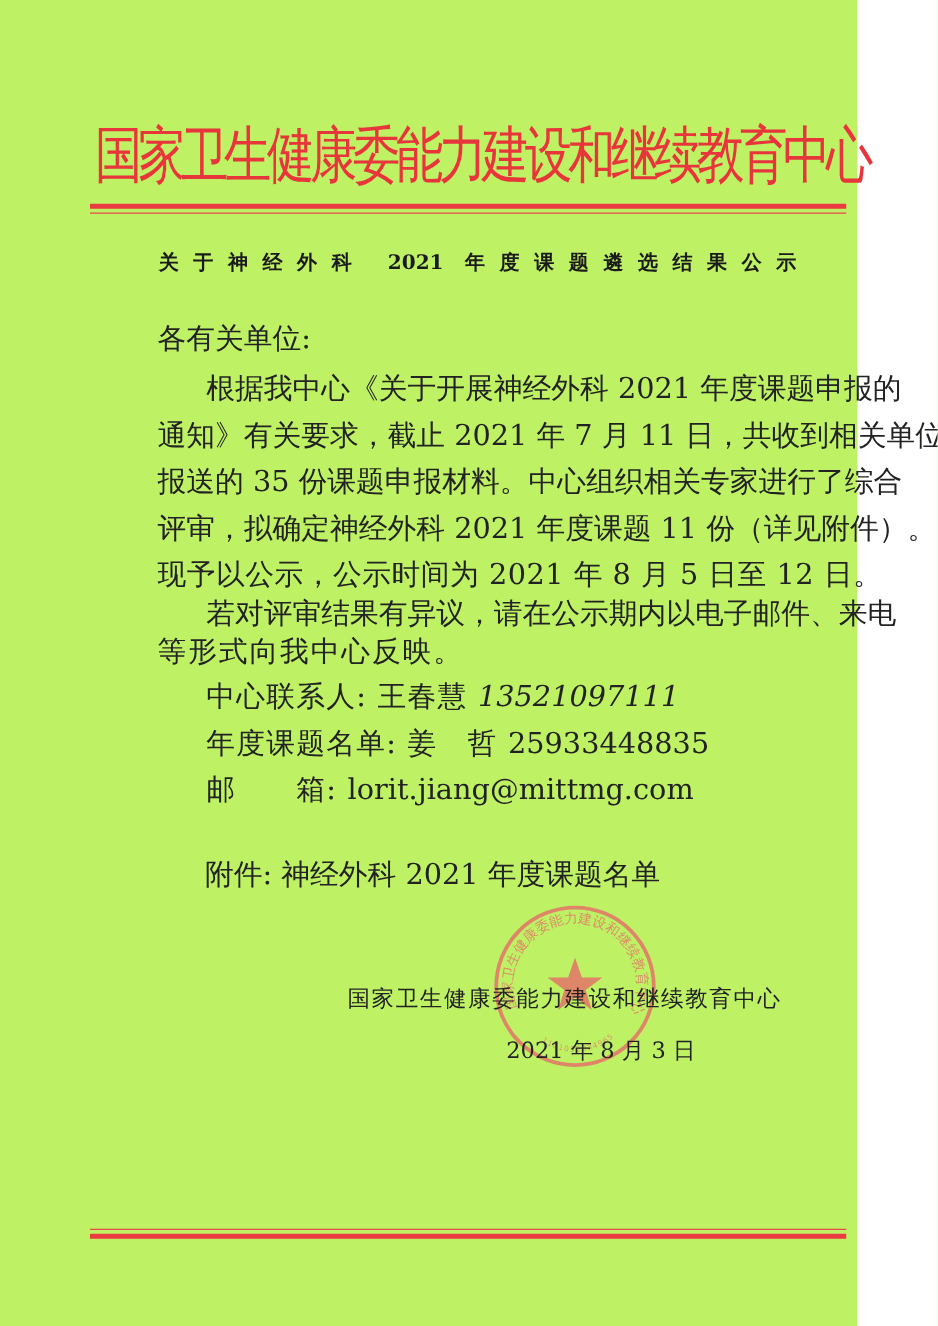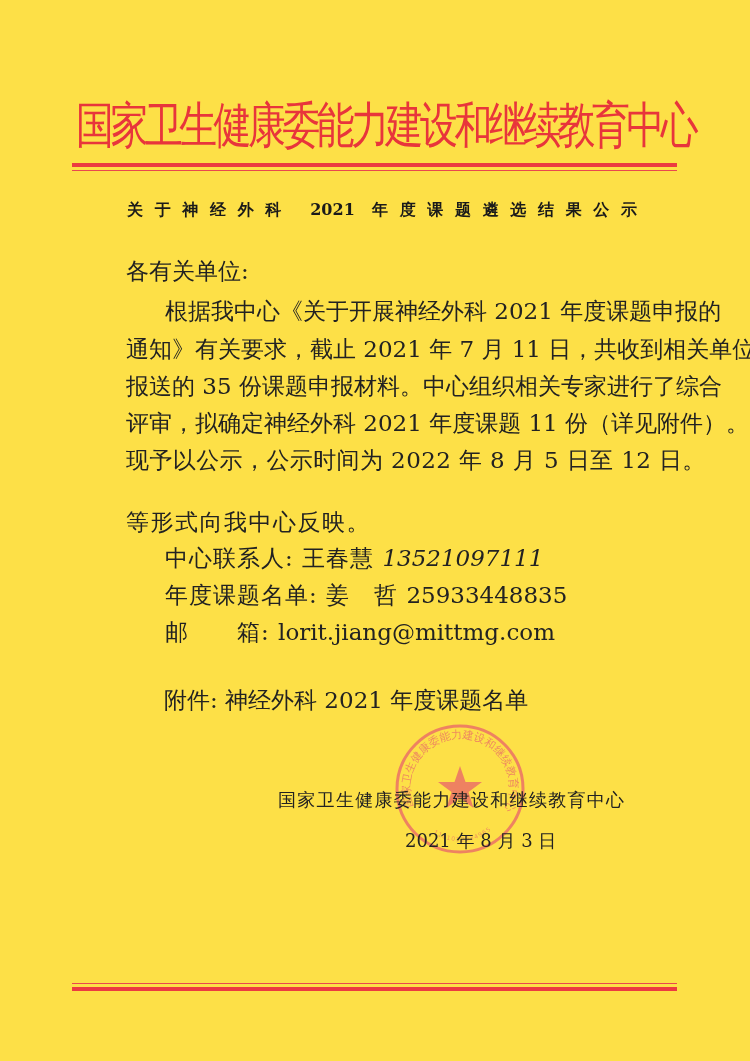--- a/index.html
+++ b/index.html
@@ -1,18 +1,18 @@
 <!DOCTYPE html>
 <html><head>
 <meta charset="utf-8">
 <style>
   html, body { margin: 0; padding: 0; background: #ffffff; }
   body { width: 750px; height: 1061px; position: relative; overflow: hidden;
          font-family: "DejaVu Serif", "Liberation Serif", serif; color: #1e1e1e; }
-  .page { position: absolute; left: 0; top: 0; width: 750px; height: 1061px; background: #fde047; }
+  .page { position: absolute; left: 0; top: 0; width: 686px; height: 1061px; background: #bef264; }
 
   .header-title { position: absolute; left: 76px; top: 96px; width: 600px; height: 58px;
     color: #e8353b; font-family: "DejaVu Sans", "Liberation Sans", sans-serif;
     font-size: 44px; line-height: 58px; white-space: nowrap; letter-spacing: -4px;
     transform: scaleX(0.86) scaleY(1.12); transform-origin: left center; font-weight: normal; }
 
   .rule { position: absolute; left: 72px; width: 605px; background: #ec3b40; }
   .rule.top-thick { top: 163px; height: 4px; }
   .rule.top-thin  { top: 170px; height: 1px; background: #e9494e; }
   .rule.bot-thin  { top: 983px; height: 1px; background: #e9494e; }
@@ -41,21 +41,22 @@
   <div class="rule top-thin"></div>
 
   <div class="doc-title">关于神经外科 2021 年度课题遴选结果公示</div>
 
   <div class="line" style="top:256px;">各有关单位:</div>
 
   <div class="line indent just" style="top:296px;">根据我中心《关于开展神经外科 2021 年度课题申报的</div>
   <div class="line just" style="top:334px;">通知》有关要求，截止 2021 年 7 月 11 日，共收到相关单位</div>
   <div class="line just" style="top:371px;">报送的 35 份课题申报材料。中心组织相关专家进行了综合</div>
   <div class="line just" style="top:408px;">评审，拟确定神经外科 2021 年度课题 11 份（详见附件）。</div>
-  <div class="line" style="top:445px; letter-spacing:0.4px;">现予以公示，公示时间为 2022 年 8 月 5 日至 12 日。</div>
+  <div class="line" style="top:445px; letter-spacing:0.4px;">现予以公示，公示时间为 2021 年 8 月 5 日至 12 日。</div>
+  <div class="line indent just" style="top:476px;">若对评审结果有异议，请在公示期内以电子邮件、来电</div>
   <div class="line" style="top:507px; letter-spacing:1.5px;">等形式向我中心反映。</div>
 
   <div class="line indent" style="top:543px; width:auto; letter-spacing:1px;">
     <span>中心联系人:</span>
     <span>王春慧</span>
     <span style="letter-spacing:0;font-style:italic;">13521097111</span>
   </div>
   <div class="line indent" style="top:580px; width:auto; letter-spacing:1px;">
     <span>年度课题名单:</span>
     <span>姜　哲</span>

